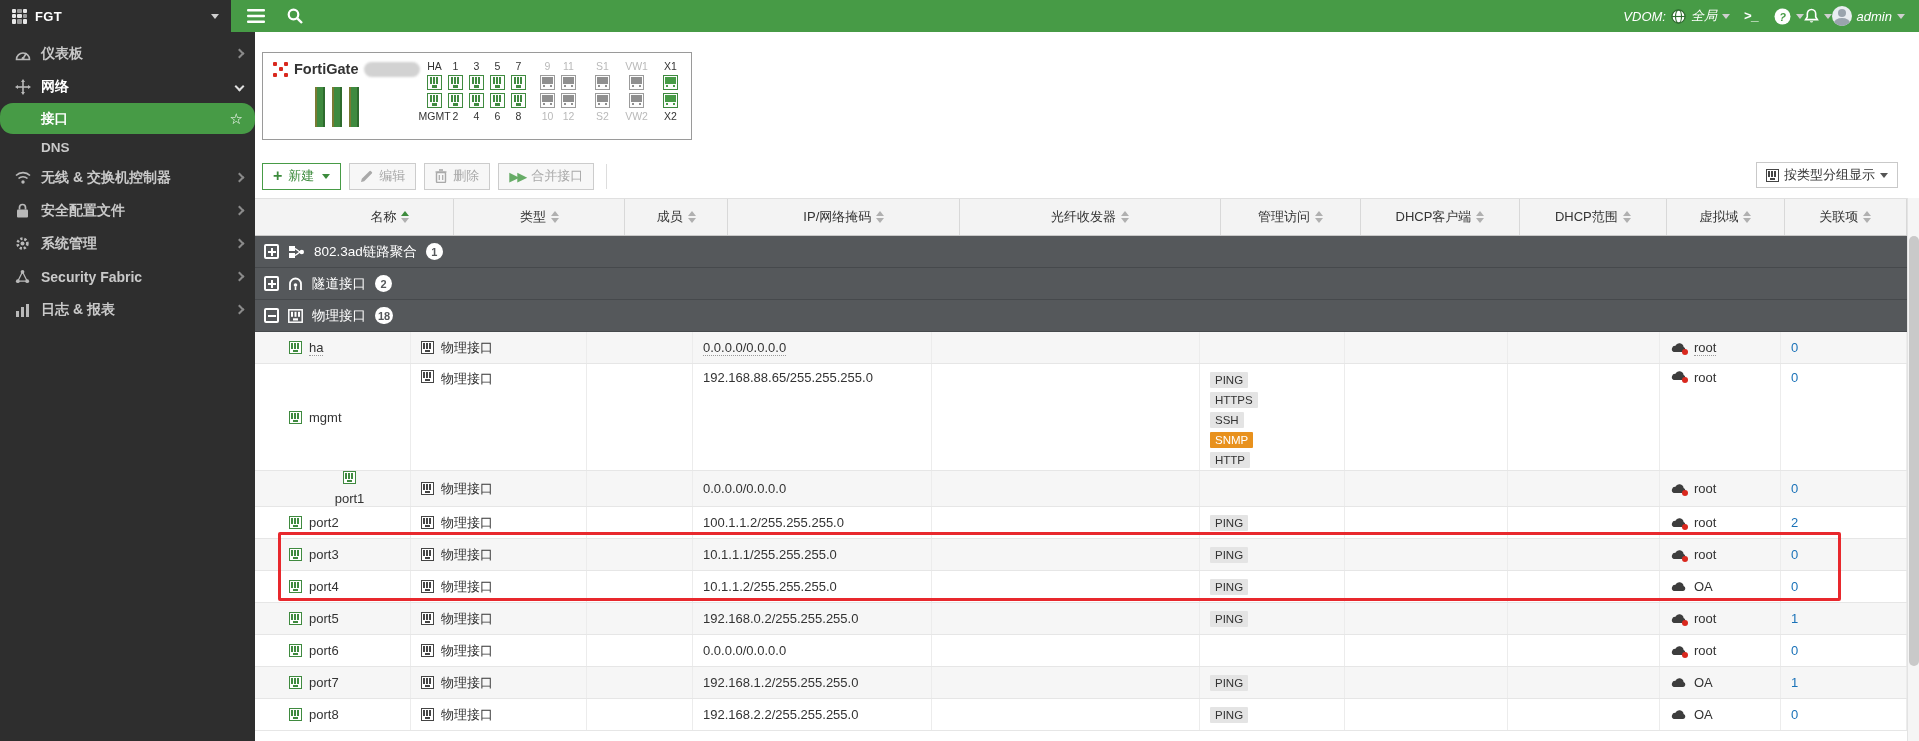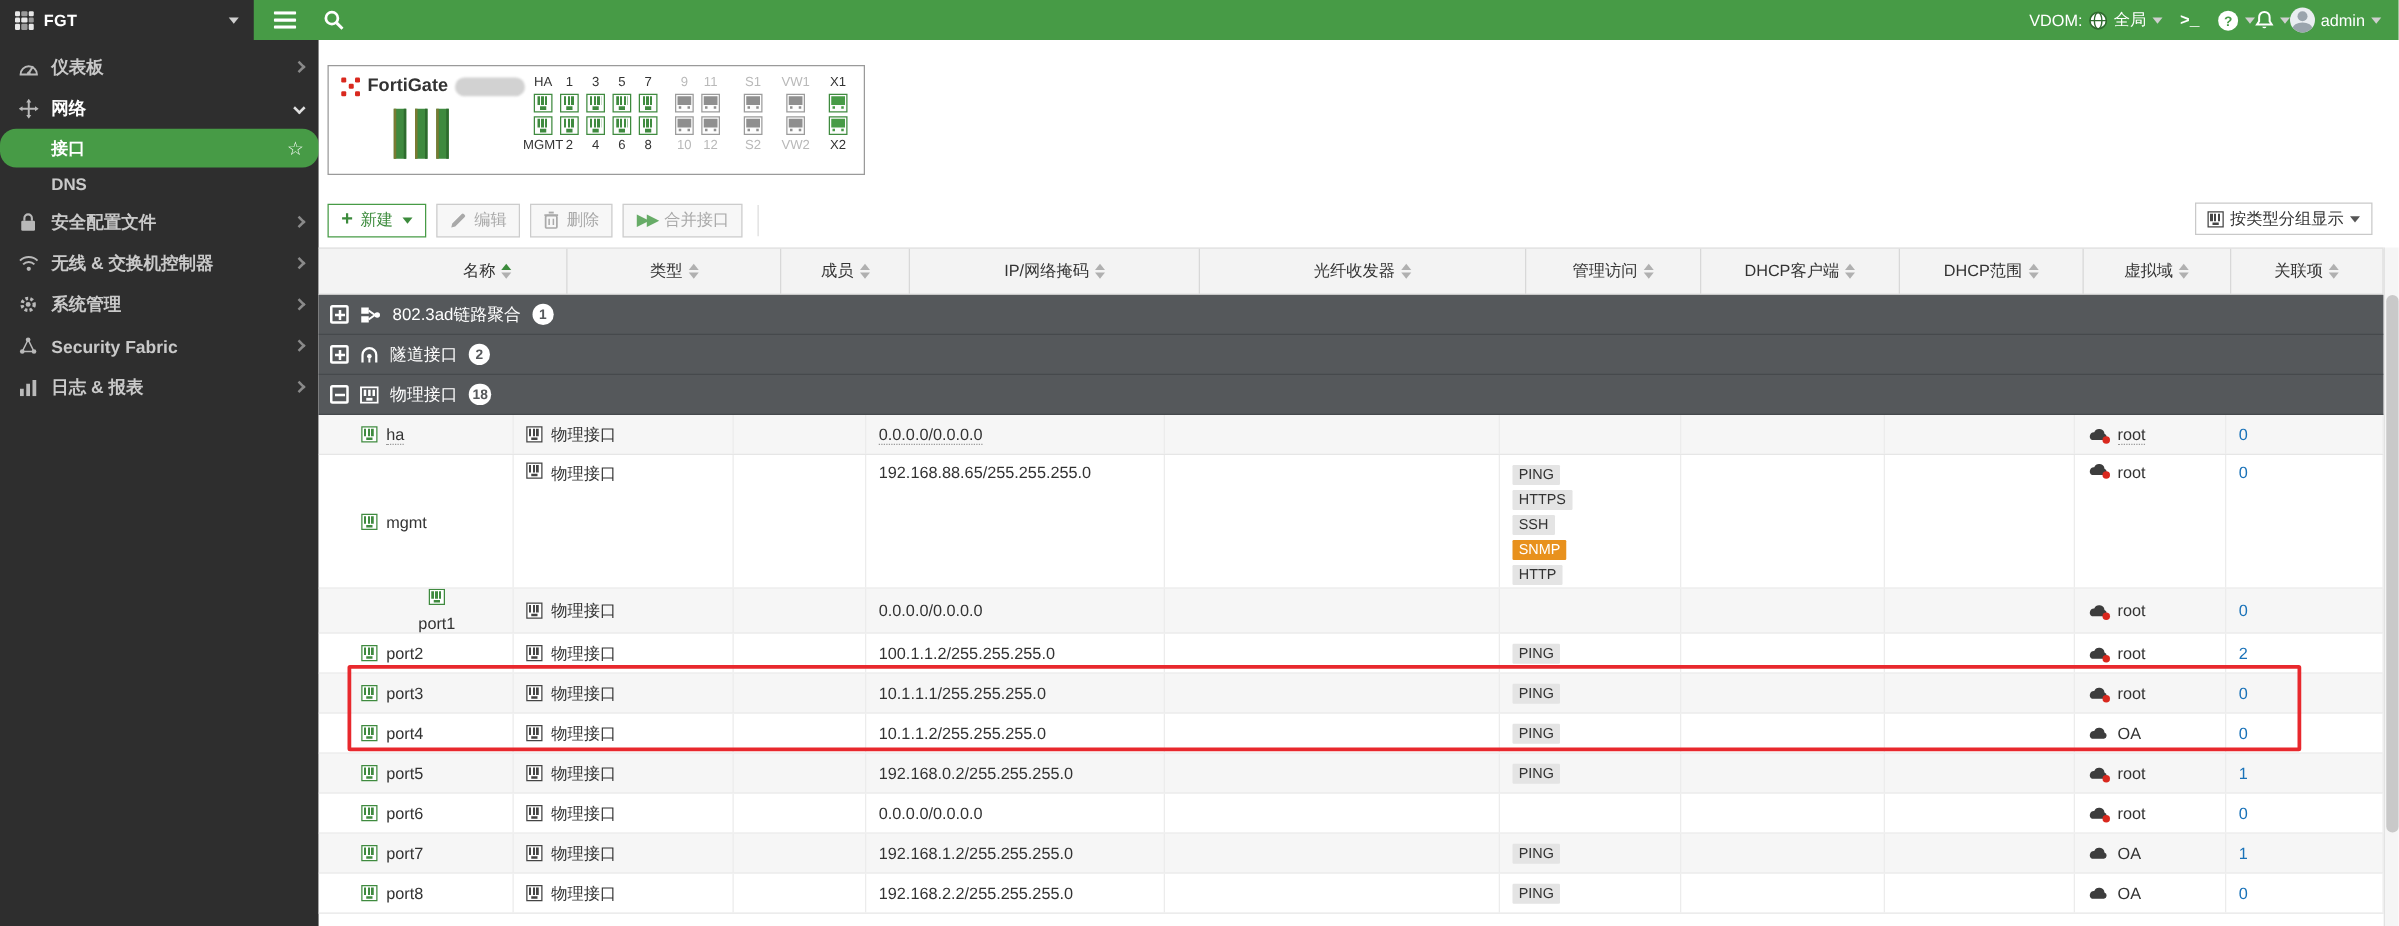--- a/index.html
+++ b/index.html
@@ -1,29 +1,29 @@
 <!DOCTYPE html>
 <html><head>
 <meta charset="utf-8">
 <style>
   * { margin:0; padding:0; box-sizing:border-box; }
   html,body { width:1919px; height:741px; overflow:hidden; font-family:"Liberation Sans","DejaVu Sans",sans-serif; background:#fff; }
   .app { position:relative; width:1919px; height:741px; }
 
   
   .topbar { position:absolute; top:0; left:0; width:1919px; height:32px; background:#479b46; display:flex; align-items:center; }
-  .brand-zone { width:203px; height:32px; background:#2e2e2e; display:flex; align-items:center; padding:0 12px; flex-shrink:0; }
+  .brand-zone { width:231px; height:32px; background:#2e2e2e; display:flex; align-items:center; padding:0 12px; flex-shrink:0; }
   .brand-logo { width:15px; height:15px; display:grid; grid-template-columns:repeat(3,1fr); grid-gap:1px; margin-right:8px; }
   .brand-logo span { background:#e8e8e8; border-radius:1px; }
   .brand-logo span.dim { background:#9a9a9a; }
   .brand-name { color:#fff; font-size:13px; font-weight:bold; letter-spacing:.3px; flex:1; }
   .caret { display:inline-block; width:0; height:0; border-left:4px solid transparent; border-right:4px solid transparent; border-top:5px solid #cfcfcf; }
   .topbar-left { display:flex; align-items:center; gap:22px; padding-left:16px; }
   .tb-icon { color:#fff; display:flex; align-items:center; cursor:pointer; }
-  .topbar-right { margin-left:auto; display:flex; align-items:center; padding-right:14px; color:#fff; font-size:13px; }
+  .topbar-right { margin-left:auto; display:flex; align-items:center; padding-right:14px; color:#fff; font-size:13px;font-style:italic; }
   .vdom-wrap { display:flex; align-items:center; gap:6px; }
   .tb-group { display:flex; align-items:center; gap:5px; cursor:pointer; }
   .tb-sep { width:14px; }
   .avatar { width:20px; height:20px; border-radius:50%; background:#e9edf1; position:relative; overflow:hidden; }
   .avatar::before { content:""; position:absolute; top:3px; left:6px; width:8px; height:8px; border-radius:50%; background:#9aa4ad; }
   .avatar::after { content:""; position:absolute; top:12px; left:2px; width:16px; height:10px; border-radius:50%; background:#9aa4ad; }
   .console-glyph { font-family:"Liberation Mono","DejaVu Sans Mono",monospace; font-weight:bold; font-size:13px; color:#fff; }
 
   
   .sidebar { position:absolute; top:32px; left:0; width:255px; height:709px; background:#2e2e2e; padding-top:5px; }
@@ -234,37 +234,37 @@
       </div>
       <div class="side-item child selected">
         <span class="s-label">接口</span>
         <span class="s-star">☆</span>
       </div>
       <div class="side-item child">
         <span class="s-label">DNS</span>
       </div>
       <div class="side-item">
         <span class="s-icon">
-          <svg width="13" height="15" viewBox="0 0 13 15">
-            <rect x="1" y="6.5" width="11" height="8" rx="1" fill="#b9b9b9"></rect>
-            <path d="M3.5 6.5V4.5a3 3 0 0 1 6 0v2" fill="none" stroke="#b9b9b9" stroke-width="1.7"></path>
-          </svg>
-        </span>
-        <span class="s-label">安全配置文件</span>
-        <span class="chev"></span>
-      </div>
-      <div class="side-item">
-        <span class="s-icon">
           <svg width="16" height="13" viewBox="0 0 16 13">
             <path d="M1 4.5a10 10 0 0 1 14 0" fill="none" stroke="#b9b9b9" stroke-width="1.6"></path>
             <path d="M3.5 7.5a6.5 6.5 0 0 1 9 0" fill="none" stroke="#b9b9b9" stroke-width="1.6"></path>
             <circle cx="8" cy="11" r="1.7" fill="#b9b9b9"></circle>
           </svg>
         </span>
         <span class="s-label">无线 &amp; 交换机控制器</span>
+        <span class="chev"></span>
+      </div>
+      <div class="side-item">
+        <span class="s-icon">
+          <svg width="13" height="15" viewBox="0 0 13 15">
+            <rect x="1" y="6.5" width="11" height="8" rx="1" fill="#b9b9b9"></rect>
+            <path d="M3.5 6.5V4.5a3 3 0 0 1 6 0v2" fill="none" stroke="#b9b9b9" stroke-width="1.7"></path>
+          </svg>
+        </span>
+        <span class="s-label">安全配置文件</span>
         <span class="chev"></span>
       </div>
       <div class="side-item">
         <span class="s-icon">
           <svg width="15" height="15" viewBox="0 0 16 16">
             <circle cx="8" cy="8" r="5.2" fill="none" stroke="#b9b9b9" stroke-width="2.8" stroke-dasharray="2.4 1.9"></circle>
             <circle cx="8" cy="8" r="2.1" fill="#b9b9b9"></circle>
           </svg>
         </span>
         <span class="s-label">系统管理</span>

